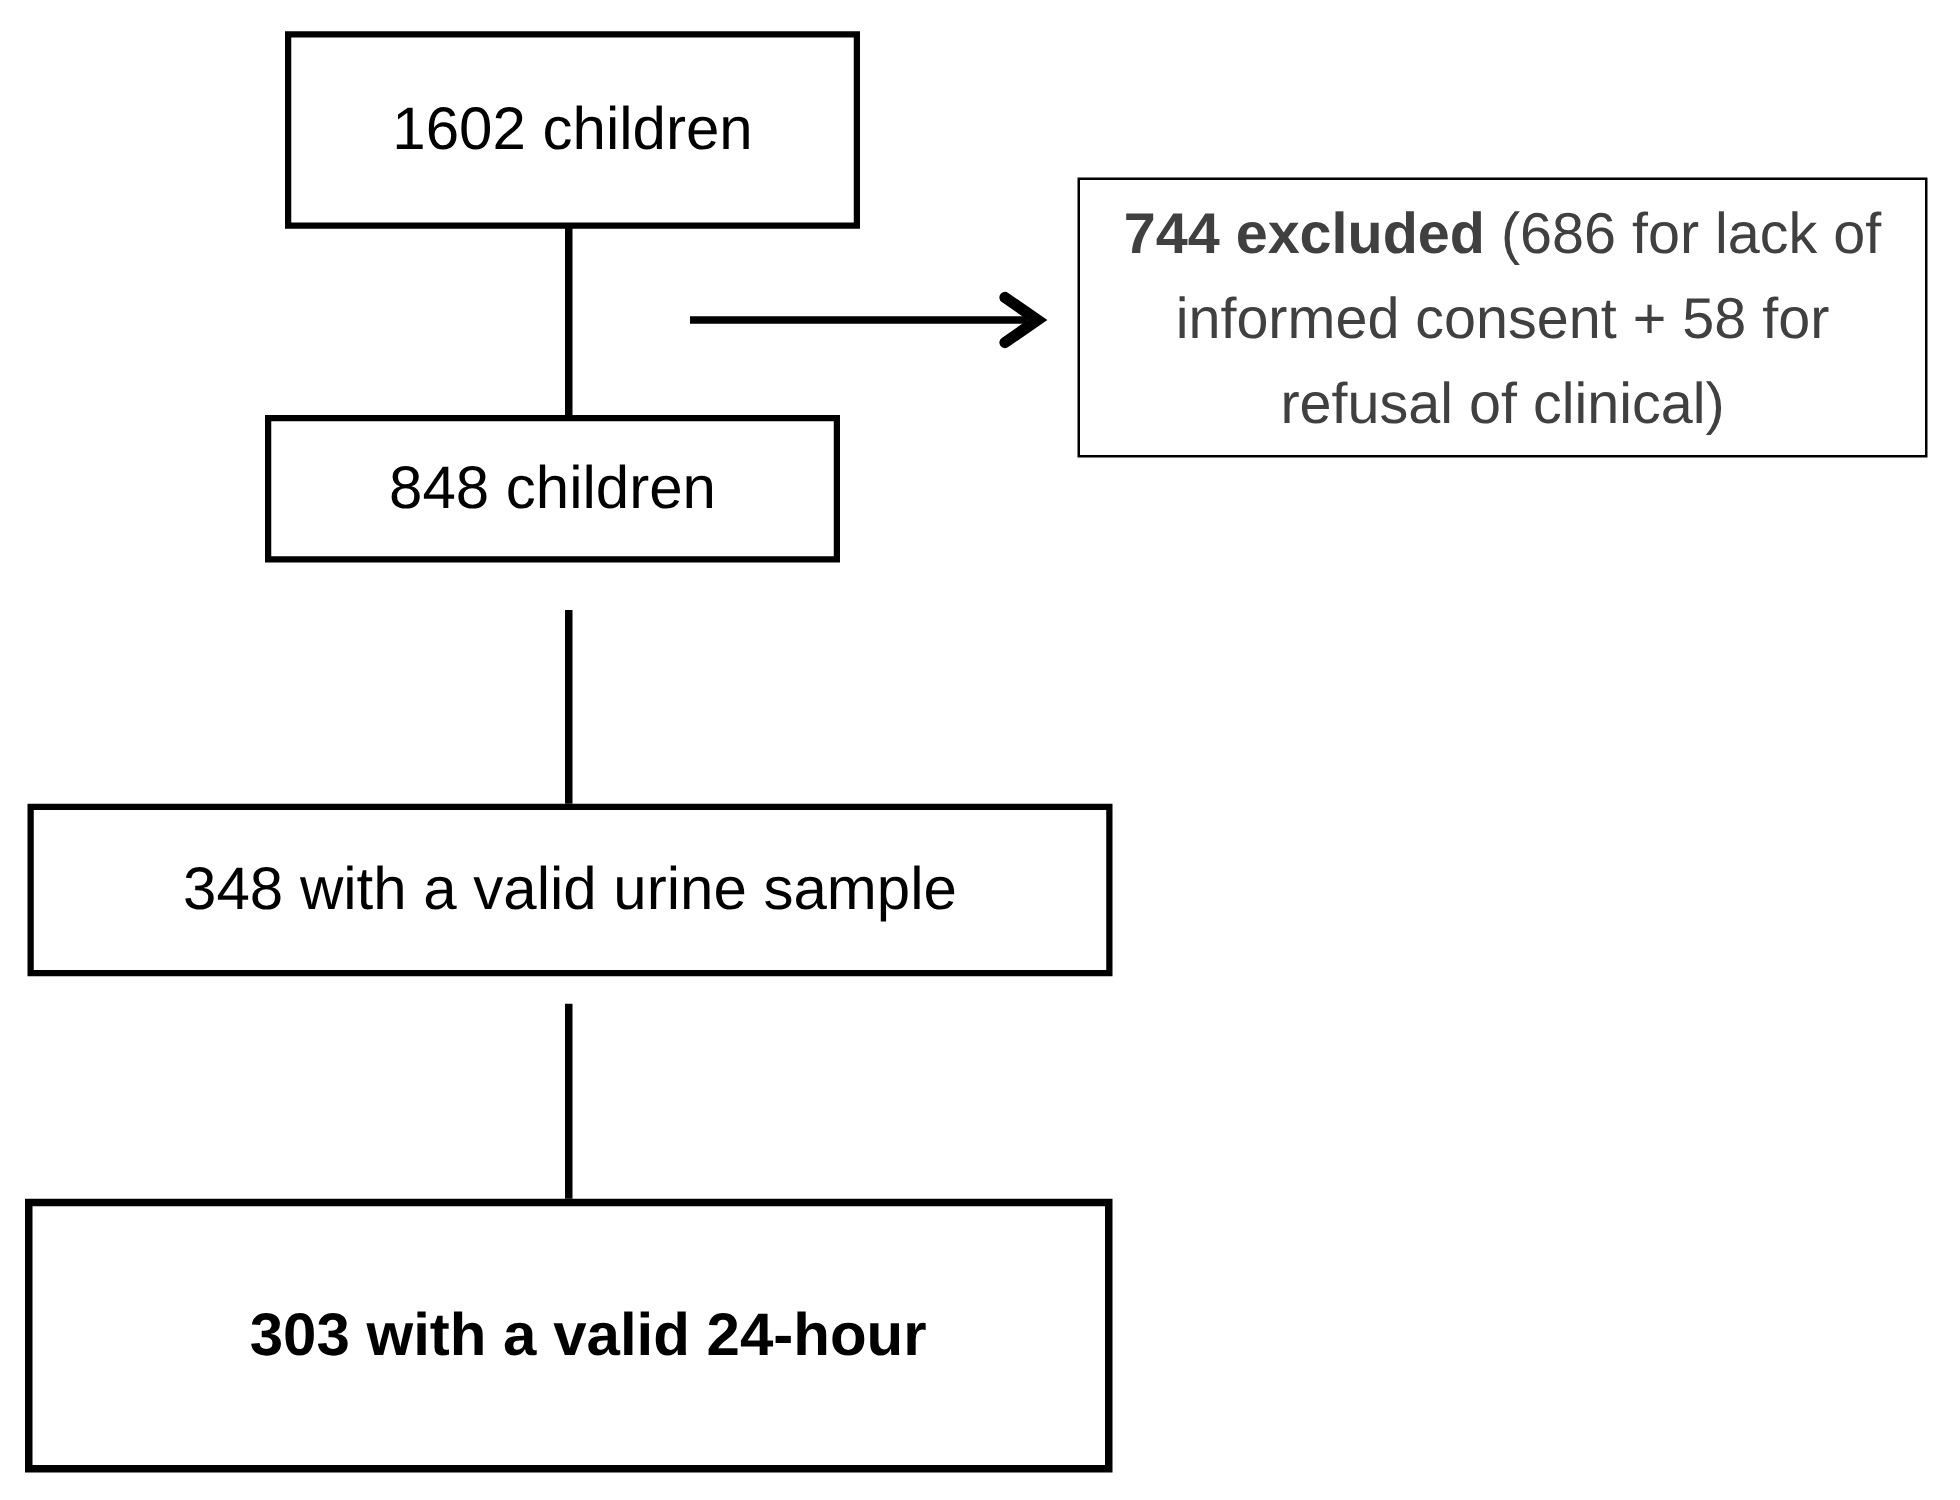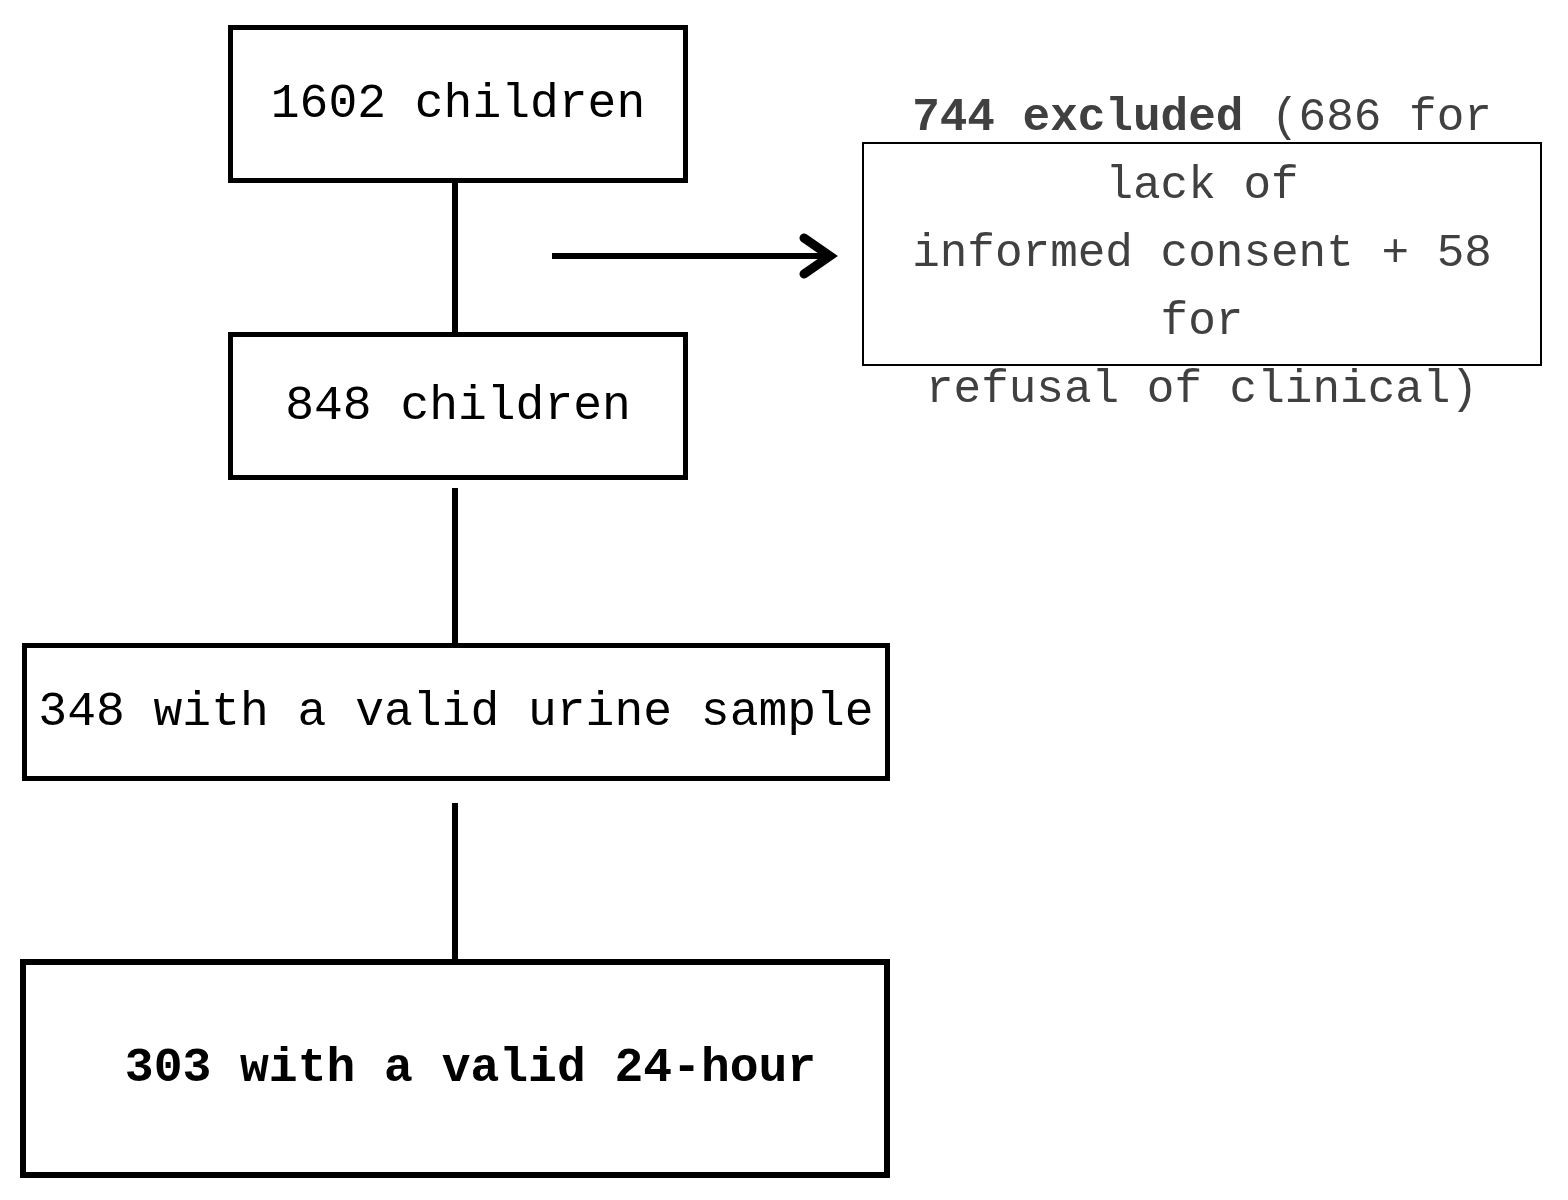--- a/index.html
+++ b/index.html
@@ -5,39 +5,39 @@
   html, body {
     margin: 0;
     padding: 0;
     background: #ffffff;
   }
   .canvas {
     position: relative;
     width: 1568px;
     height: 1200px;
     background: #ffffff;
-    font-family: Liberation Mono, monospace;
+    font-family: Liberation Sans, sans-serif;
     color: #000000;
     overflow: hidden;
   }
   .node {
     position: absolute;
     box-sizing: border-box;
     background: #ffffff;
     border: 5px solid #000000;
     display: flex;
     align-items: center;
     justify-content: center;
     text-align: center;
     font-size: 48px;
     line-height: 60px;
     color: #000000;
   }
   .node-1602 { left: 228px; top: 25px;  width: 460px; height: 158px; }
-  .node-848  { left: 228px; top: 332px; width: 460px; height: 148px; }
+  .node-848  { left: 212px; top: 332px; width: 460px; height: 118px; }
   .node-348  { left: 22px;  top: 643px; width: 868px; height: 138px; }
   .node-303  { left: 20px;  top: 959px; width: 870px; height: 219px; border-width: 6px; font-weight: bold; line-height: 75px; padding-left: 31px; }
   .node-303 .stack { display: block; }
   .connector {
     position: absolute;
     left: 452px;
     width: 6px;
     background: #000000;
   }
   .conn-1 { top: 180px; height: 155px; }

